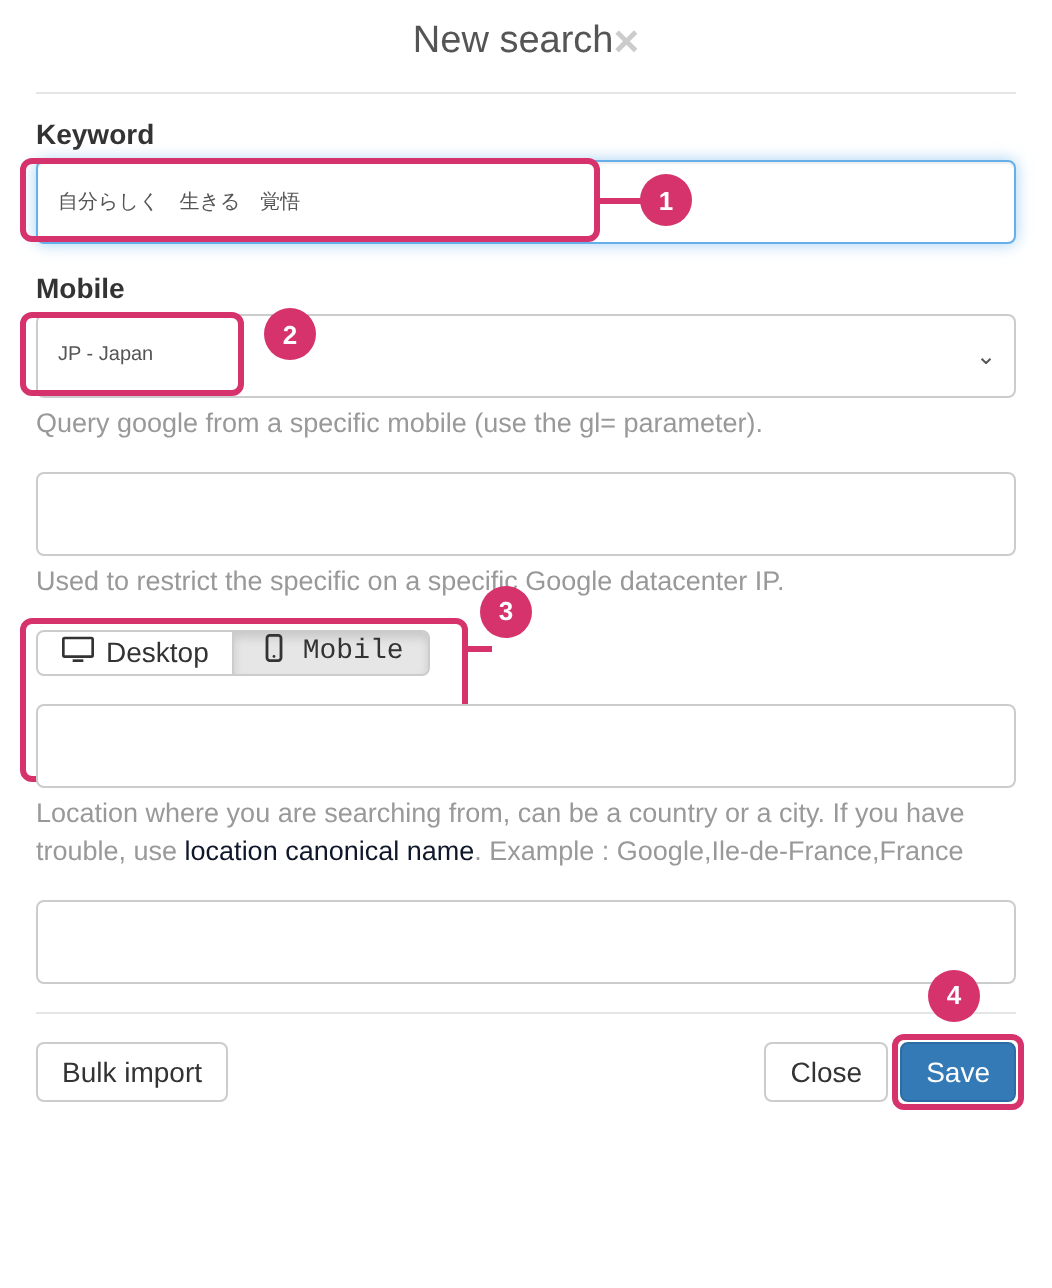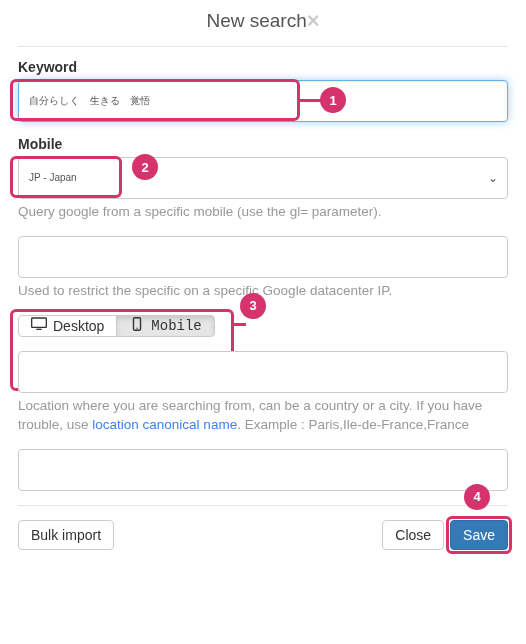--- a/index.html
+++ b/index.html
@@ -75,21 +75,21 @@
     pointer-events: none;
     color: #555;
     font-size: 12px;
   }
   .help {
     color: #999;
     font-size: 13.5px;
     margin-top: 4px;
     line-height: 1.4;
   }
-  .help a { color: #3b82f6; text-decoration: none; }
+  .help a { color: #0f172a; text-decoration: none; }
   .btn-group { display: inline-flex; }
   .btn-toggle {
     border: 1px solid #ccc;
     background: #fff;
     color: #333;
     padding: 1px 12px;
     font-size: 14px;
     cursor: pointer;
     display: inline-flex;
     align-items: center;
@@ -213,21 +213,21 @@
     </button>
   </div>
   <div class="callout" style="left:-8px; top:-6px; width:224px; height:82px;"></div>
   <div class="leader" style="left:216px; top:8px; width:12px;"></div>
   <div class="badge-num" style="left:222px; top:-22px;">3</div>
 </div>
 
 <div class="form-group">
   <input class="form-control" type="text" value="" style="">
   <div class="help">
-    <span>Location where you are searching from, can be a country or a city. If you have trouble, use </span><a href="#">location canonical name</a><span>. Example : Paris,Ile-de-France,France</span>
+    <span>Location where you are searching from, can be a country or a city. If you have trouble, use </span><a href="#">location canonical name</a><span>. Example : Google,Ile-de-France,France</span>
   </div>
 </div>
 
 <div class="form-group">
   <input class="form-control" type="text" value="" style="">
 </div>
 
 <div class="footer rel">
   <button class="btn">Bulk import</button>
   <div class="footer-right">

